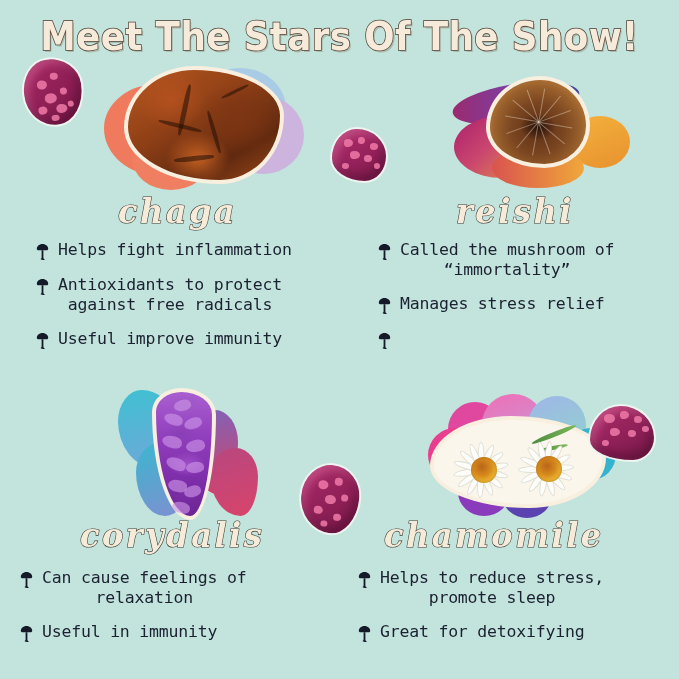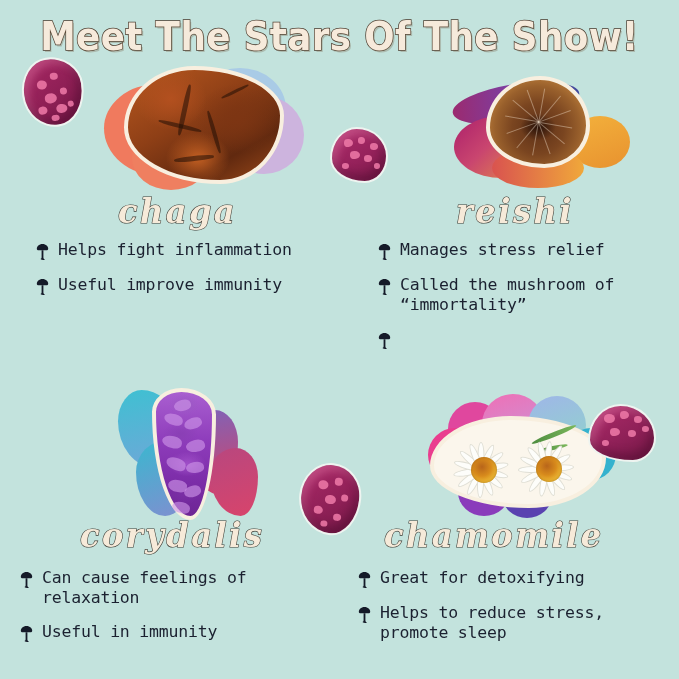--- a/index.html
+++ b/index.html
@@ -74,20 +74,21 @@
   }
   #bullets-chaga     { left: 36px;  top: 240px; width: 312px; }
   #bullets-reishi    { left: 378px; top: 240px; width: 296px; }
   #bullets-corydalis { left: 20px;  top: 568px; width: 320px; }
   #bullets-chamomile { left: 358px; top: 568px; width: 320px; }
 
   .bullet-row {
     display: flex;
     align-items: flex-start;
     margin-bottom: 14px;
+    text-align: center;
   }
   .bullet-icon {
     flex: 0 0 auto;
     width: 13px;
     height: 18px;
     margin-right: 9px;
     margin-top: 3px;
   }
   .bullet-icon svg { display: block; }
   .bullet-text {
@@ -503,51 +504,61 @@
       </span>
       <span class="bullet-text">Helps fight inflammation</span>
     </div>
     <div class="bullet-row">
       <span class="bullet-icon">
         <svg width="13" height="18" viewBox="0 0 13 18">
             <path d="M6.5 1C3 1 0.8 3.4 0.8 5.8c0 1 .9 1.5 2 1.5h7.4c1.1 0 2-.5 2-1.5C12.2 3.4 10 1 6.5 1Z" fill="#141a28"></path>
             <path d="M5.6 7.3h1.8v7.2c0 1.1.6 1.8 1.6 2.2-1.6.5-3.4.3-4.6-.6 .8-.3 1.2-.9 1.2-1.7Z" fill="#141a28"></path>
           </svg>
       </span>
+      <span class="bullet-text">Antioxidants to protect
+against free radicals</span>
+    </div>
+    <div class="bullet-row">
+      <span class="bullet-icon">
+        <svg width="13" height="18" viewBox="0 0 13 18">
+            <path d="M6.5 1C3 1 0.8 3.4 0.8 5.8c0 1 .9 1.5 2 1.5h7.4c1.1 0 2-.5 2-1.5C12.2 3.4 10 1 6.5 1Z" fill="#141a28"></path>
+            <path d="M5.6 7.3h1.8v7.2c0 1.1.6 1.8 1.6 2.2-1.6.5-3.4.3-4.6-.6 .8-.3 1.2-.9 1.2-1.7Z" fill="#141a28"></path>
+          </svg>
+      </span>
       <span class="bullet-text">Useful improve immunity</span>
     </div>
   </div>
 
   <div class="bullets" id="bullets-reishi">
-    <div class="bullet-row">
-      <span class="bullet-icon">
-        <svg width="13" height="18" viewBox="0 0 13 18">
-            <path d="M6.5 1C3 1 0.8 3.4 0.8 5.8c0 1 .9 1.5 2 1.5h7.4c1.1 0 2-.5 2-1.5C12.2 3.4 10 1 6.5 1Z" fill="#141a28"></path>
-            <path d="M5.6 7.3h1.8v7.2c0 1.1.6 1.8 1.6 2.2-1.6.5-3.4.3-4.6-.6 .8-.3 1.2-.9 1.2-1.7Z" fill="#141a28"></path>
-          </svg>
-      </span>
-      <span class="bullet-text">Manages stress relief</span>
-    </div>
     <div class="bullet-row">
       <span class="bullet-icon">
         <svg width="13" height="18" viewBox="0 0 13 18">
             <path d="M6.5 1C3 1 0.8 3.4 0.8 5.8c0 1 .9 1.5 2 1.5h7.4c1.1 0 2-.5 2-1.5C12.2 3.4 10 1 6.5 1Z" fill="#141a28"></path>
             <path d="M5.6 7.3h1.8v7.2c0 1.1.6 1.8 1.6 2.2-1.6.5-3.4.3-4.6-.6 .8-.3 1.2-.9 1.2-1.7Z" fill="#141a28"></path>
           </svg>
       </span>
       <span class="bullet-text">Called the mushroom of
 “immortality”</span>
     </div>
     <div class="bullet-row">
       <span class="bullet-icon">
         <svg width="13" height="18" viewBox="0 0 13 18">
             <path d="M6.5 1C3 1 0.8 3.4 0.8 5.8c0 1 .9 1.5 2 1.5h7.4c1.1 0 2-.5 2-1.5C12.2 3.4 10 1 6.5 1Z" fill="#141a28"></path>
             <path d="M5.6 7.3h1.8v7.2c0 1.1.6 1.8 1.6 2.2-1.6.5-3.4.3-4.6-.6 .8-.3 1.2-.9 1.2-1.7Z" fill="#141a28"></path>
           </svg>
       </span>
+      <span class="bullet-text">Manages stress relief</span>
+    </div>
+    <div class="bullet-row">
+      <span class="bullet-icon">
+        <svg width="13" height="18" viewBox="0 0 13 18">
+            <path d="M6.5 1C3 1 0.8 3.4 0.8 5.8c0 1 .9 1.5 2 1.5h7.4c1.1 0 2-.5 2-1.5C12.2 3.4 10 1 6.5 1Z" fill="#141a28"></path>
+            <path d="M5.6 7.3h1.8v7.2c0 1.1.6 1.8 1.6 2.2-1.6.5-3.4.3-4.6-.6 .8-.3 1.2-.9 1.2-1.7Z" fill="#141a28"></path>
+          </svg>
+      </span>
     </div>
   </div>
 
   <div class="bullets" id="bullets-corydalis">
     <div class="bullet-row">
       <span class="bullet-icon">
         <svg width="13" height="18" viewBox="0 0 13 18">
             <path d="M6.5 1C3 1 0.8 3.4 0.8 5.8c0 1 .9 1.5 2 1.5h7.4c1.1 0 2-.5 2-1.5C12.2 3.4 10 1 6.5 1Z" fill="#141a28"></path>
             <path d="M5.6 7.3h1.8v7.2c0 1.1.6 1.8 1.6 2.2-1.6.5-3.4.3-4.6-.6 .8-.3 1.2-.9 1.2-1.7Z" fill="#141a28"></path>
           </svg>
@@ -567,27 +578,27 @@
   </div>
 
   <div class="bullets" id="bullets-chamomile">
     <div class="bullet-row">
       <span class="bullet-icon">
         <svg width="13" height="18" viewBox="0 0 13 18">
             <path d="M6.5 1C3 1 0.8 3.4 0.8 5.8c0 1 .9 1.5 2 1.5h7.4c1.1 0 2-.5 2-1.5C12.2 3.4 10 1 6.5 1Z" fill="#141a28"></path>
             <path d="M5.6 7.3h1.8v7.2c0 1.1.6 1.8 1.6 2.2-1.6.5-3.4.3-4.6-.6 .8-.3 1.2-.9 1.2-1.7Z" fill="#141a28"></path>
           </svg>
       </span>
-      <span class="bullet-text">Great for detoxifying</span>
-    </div>
-    <div class="bullet-row">
-      <span class="bullet-icon">
-        <svg width="13" height="18" viewBox="0 0 13 18">
-            <path d="M6.5 1C3 1 0.8 3.4 0.8 5.8c0 1 .9 1.5 2 1.5h7.4c1.1 0 2-.5 2-1.5C12.2 3.4 10 1 6.5 1Z" fill="#141a28"></path>
-            <path d="M5.6 7.3h1.8v7.2c0 1.1.6 1.8 1.6 2.2-1.6.5-3.4.3-4.6-.6 .8-.3 1.2-.9 1.2-1.7Z" fill="#141a28"></path>
-          </svg>
-      </span>
       <span class="bullet-text">Helps to reduce stress,
 promote sleep</span>
     </div>
+    <div class="bullet-row">
+      <span class="bullet-icon">
+        <svg width="13" height="18" viewBox="0 0 13 18">
+            <path d="M6.5 1C3 1 0.8 3.4 0.8 5.8c0 1 .9 1.5 2 1.5h7.4c1.1 0 2-.5 2-1.5C12.2 3.4 10 1 6.5 1Z" fill="#141a28"></path>
+            <path d="M5.6 7.3h1.8v7.2c0 1.1.6 1.8 1.6 2.2-1.6.5-3.4.3-4.6-.6 .8-.3 1.2-.9 1.2-1.7Z" fill="#141a28"></path>
+          </svg>
+      </span>
+      <span class="bullet-text">Great for detoxifying</span>
+    </div>
   </div>
 
 </div>
 
 </body></html>

